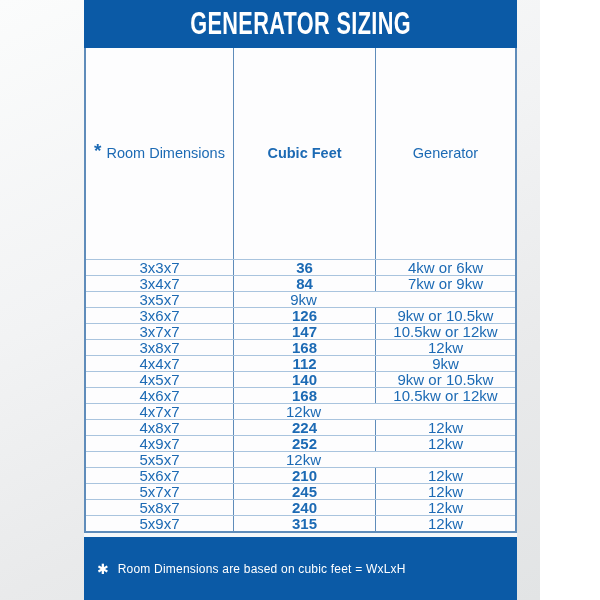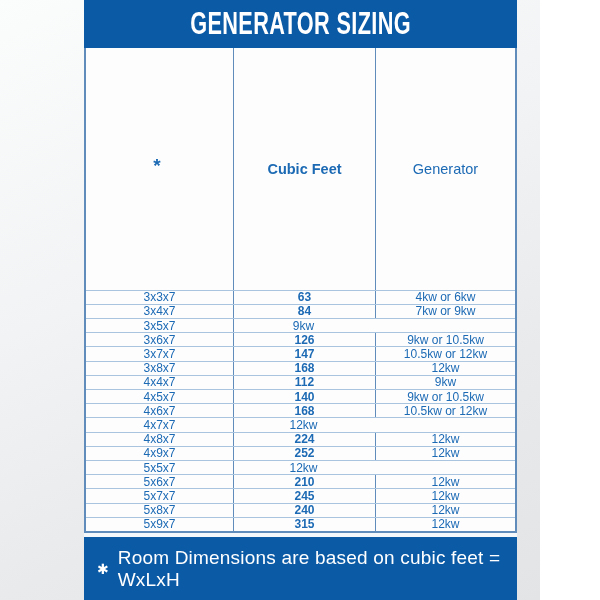--- a/index.html
+++ b/index.html
@@ -42,65 +42,66 @@
     border-top: none;
     display: flex; flex-direction: column;
   }
   .thead { flex: 0 0 28px; display: flex; }
   .tbody { flex: 1; display: flex; flex-direction: column; }
   .trow { flex: 1; display: flex; border-top: 1px solid var(--border-light, #a9c4de); }
   .cell {
     box-sizing: border-box;
     display: flex; align-items: center; justify-content: center;
     color: var(--cell-text, #1c6ab4);
-    font-size: 12px;
+    font-size: 15px;
     line-height: 1;
   }
   .col1 { width: 34.5%; border-right: 1.5px solid var(--border-strong, #5f8cba); }
   .col2 { width: 33.1%; border-right: 1.5px solid var(--border-strong, #5f8cba); font-weight: bold; }
   .col3 { width: 32.4%; }
   .th { font-size: 14.5px; }
   .ast {
     font-weight: bold;
     font-size: 19px;
     margin-right: 5px;
     position: relative; top: -3px;
   }
   .gap { flex: 0 0 4px; background: #f5f8fa; }
   .footer {
     flex: 1;
     background: var(--brand-blue, #0b5aa6);
     display: flex; align-items: center;
     padding-left: 13px;
   }
   .star { color: var(--title-text, #ffffff); font-size: 14px; margin-right: 9px; }
-  .fnote { color: var(--title-text, #ffffff); font-size: 19px; letter-spacing: 0.2px; }
+  .fnote { color: var(--title-text, #ffffff); font-size: 12px; letter-spacing: 0.2px; }
 </style>
 </head>
 <body>
 
 <div class="stage">
   <div class="card">
 
     <div class="banner">
       <span class="title">GENERATOR SIZING</span>
     </div>
 
     <div class="table">
       <div class="thead trow" style="border-top:none;">
         <div class="cell col1 th">
           <span class="ast">*</span>
+          <span>Room Dimensions</span>
         </div>
         <div class="cell col2 th">Cubic Feet</div>
         <div class="cell col3 th">Generator</div>
       </div>
       <div class="tbody">
   <div class="trow">
     <div class="cell col1">3x3x7</div>
-    <div class="cell col2">63</div>
+    <div class="cell col2">36</div>
     <div class="cell col3">4kw or 6kw</div>
   </div>
 
   <div class="trow">
     <div class="cell col1">3x4x7</div>
     <div class="cell col2">84</div>
     <div class="cell col3">7kw or 9kw</div>
   </div>
 
   <div class="trow">

